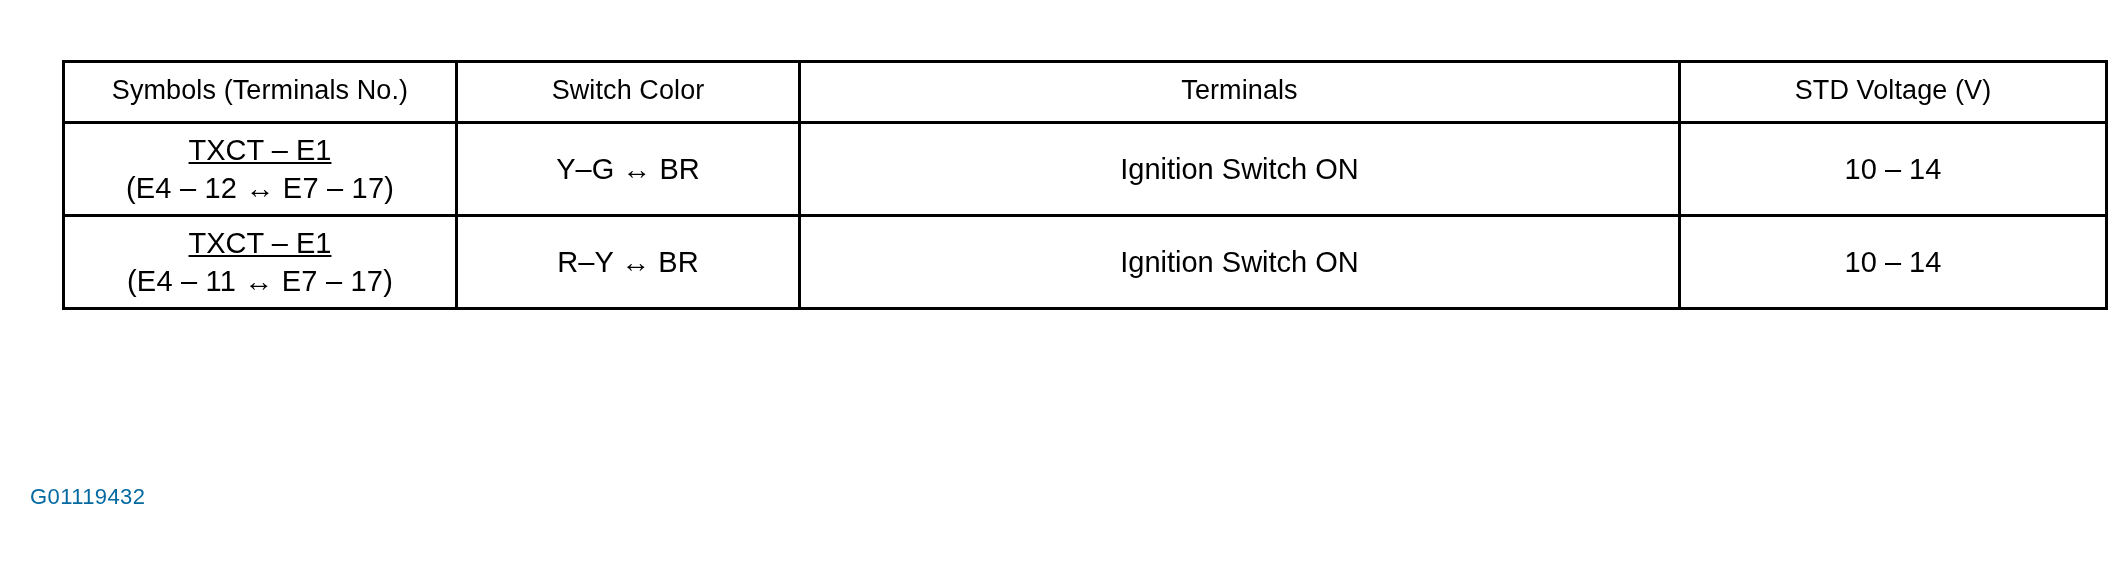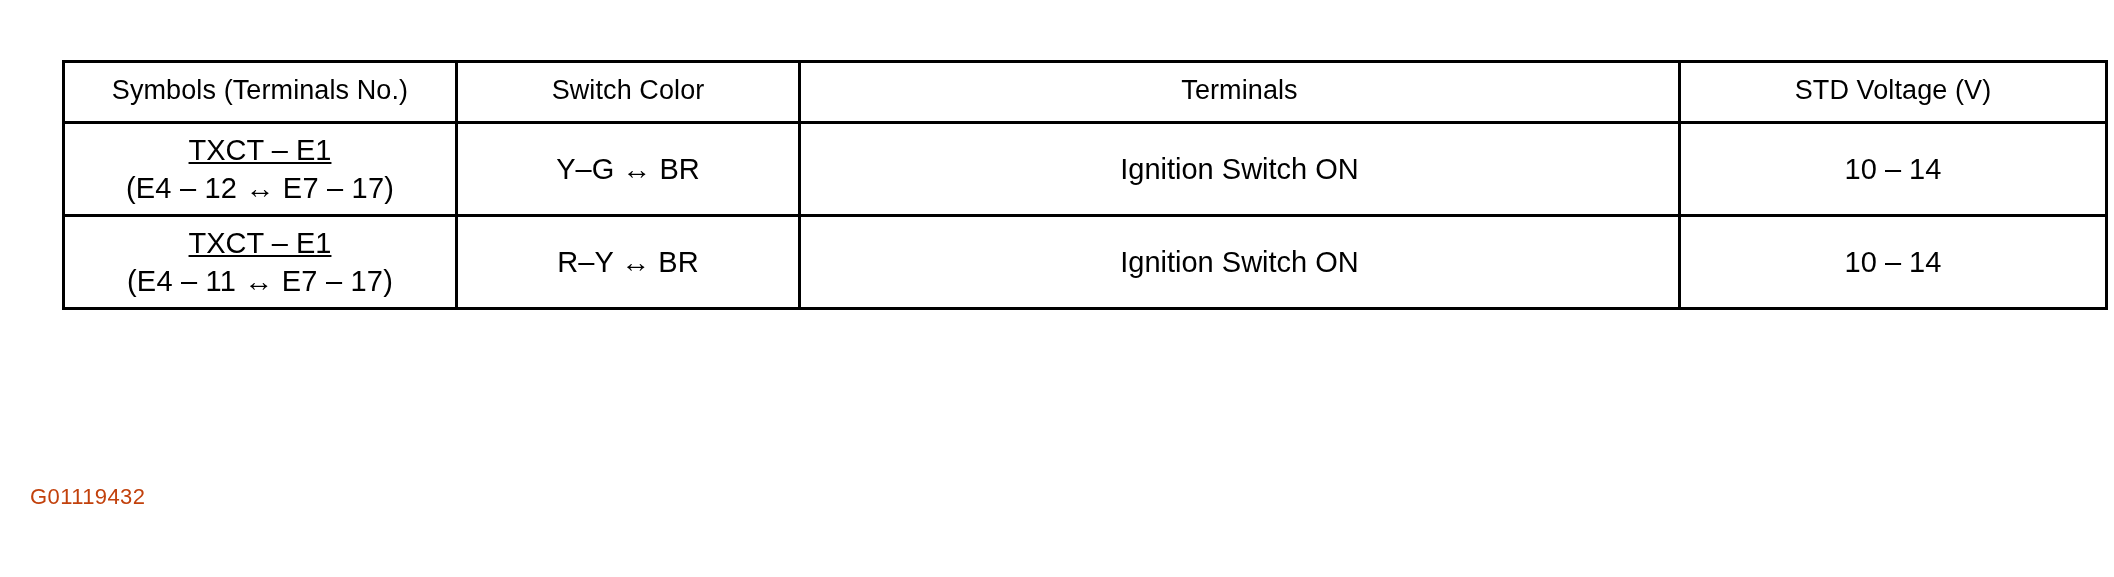--- a/index.html
+++ b/index.html
@@ -85,21 +85,21 @@
     white-space: nowrap;
   }
 
   
   .caption {
     position: absolute;
     left: 30px;
     top: 484px;
     font-size: 22px;
     letter-spacing: 0.4px;
-    color: #c2410c;
+    color: #0369a1;
     white-space: nowrap;
   }
 </style>
 </head>
 <body>
 
 <div class="page">
 
   <div class="table-wrap">
     <table class="spec">

